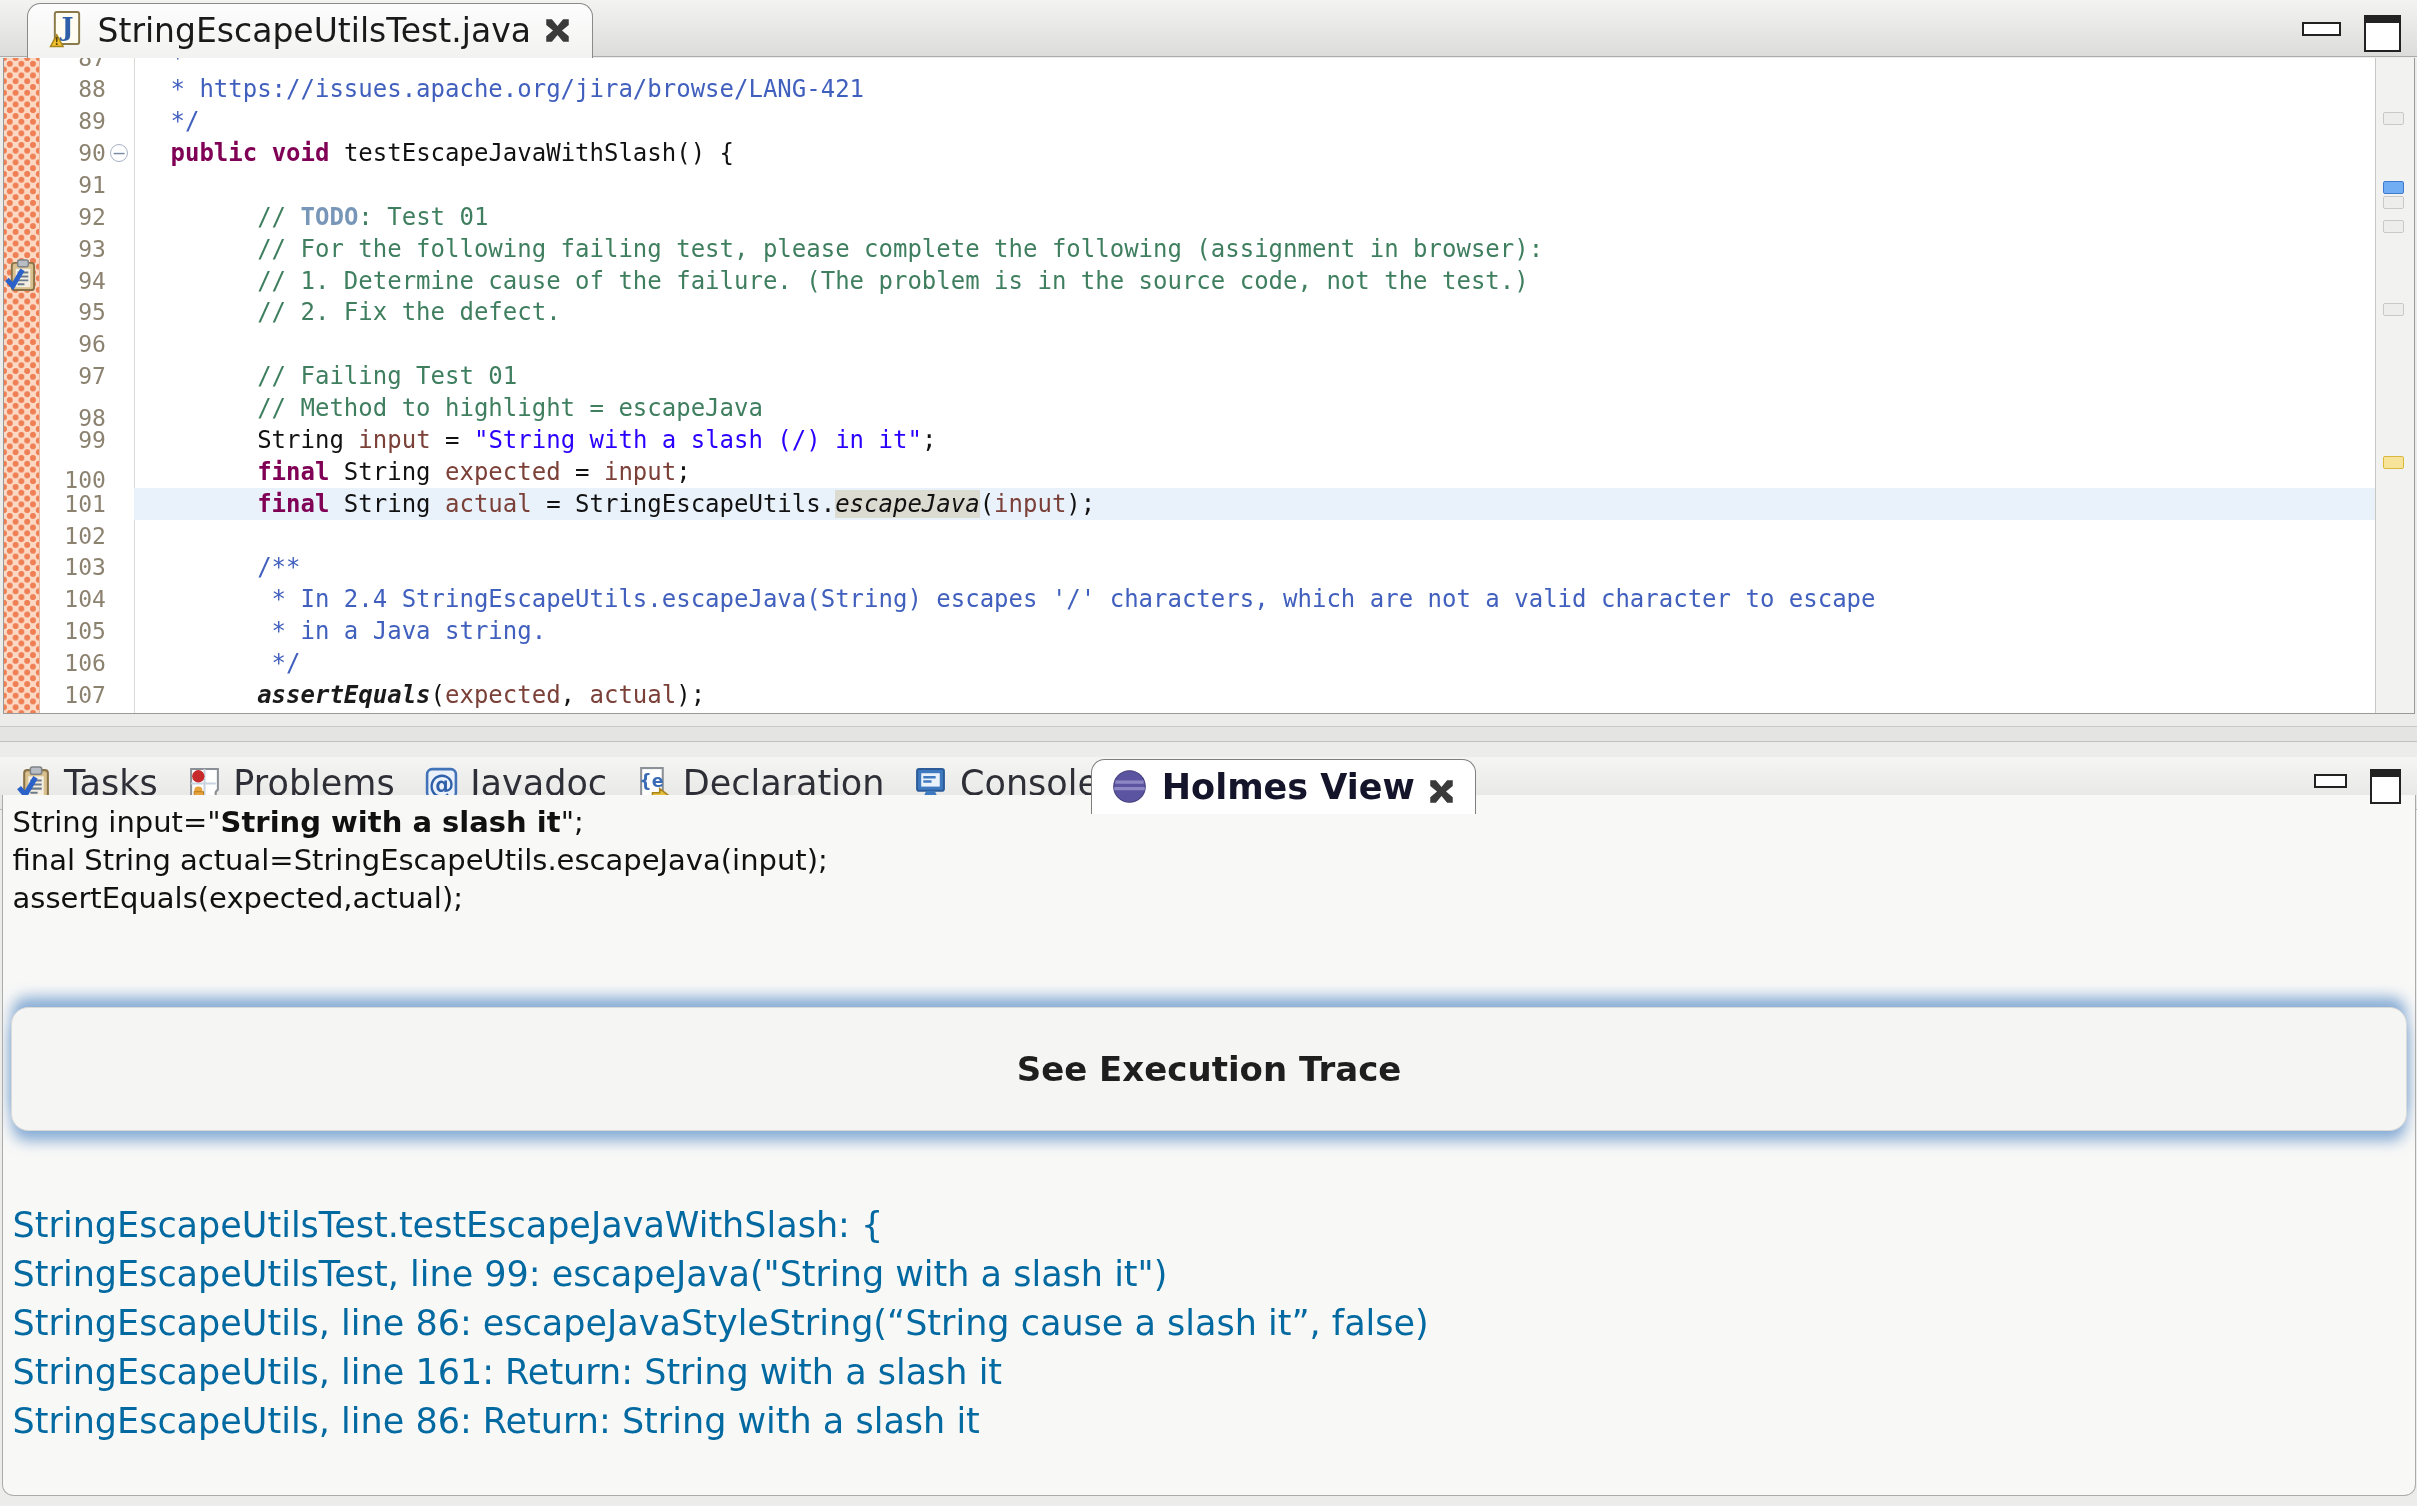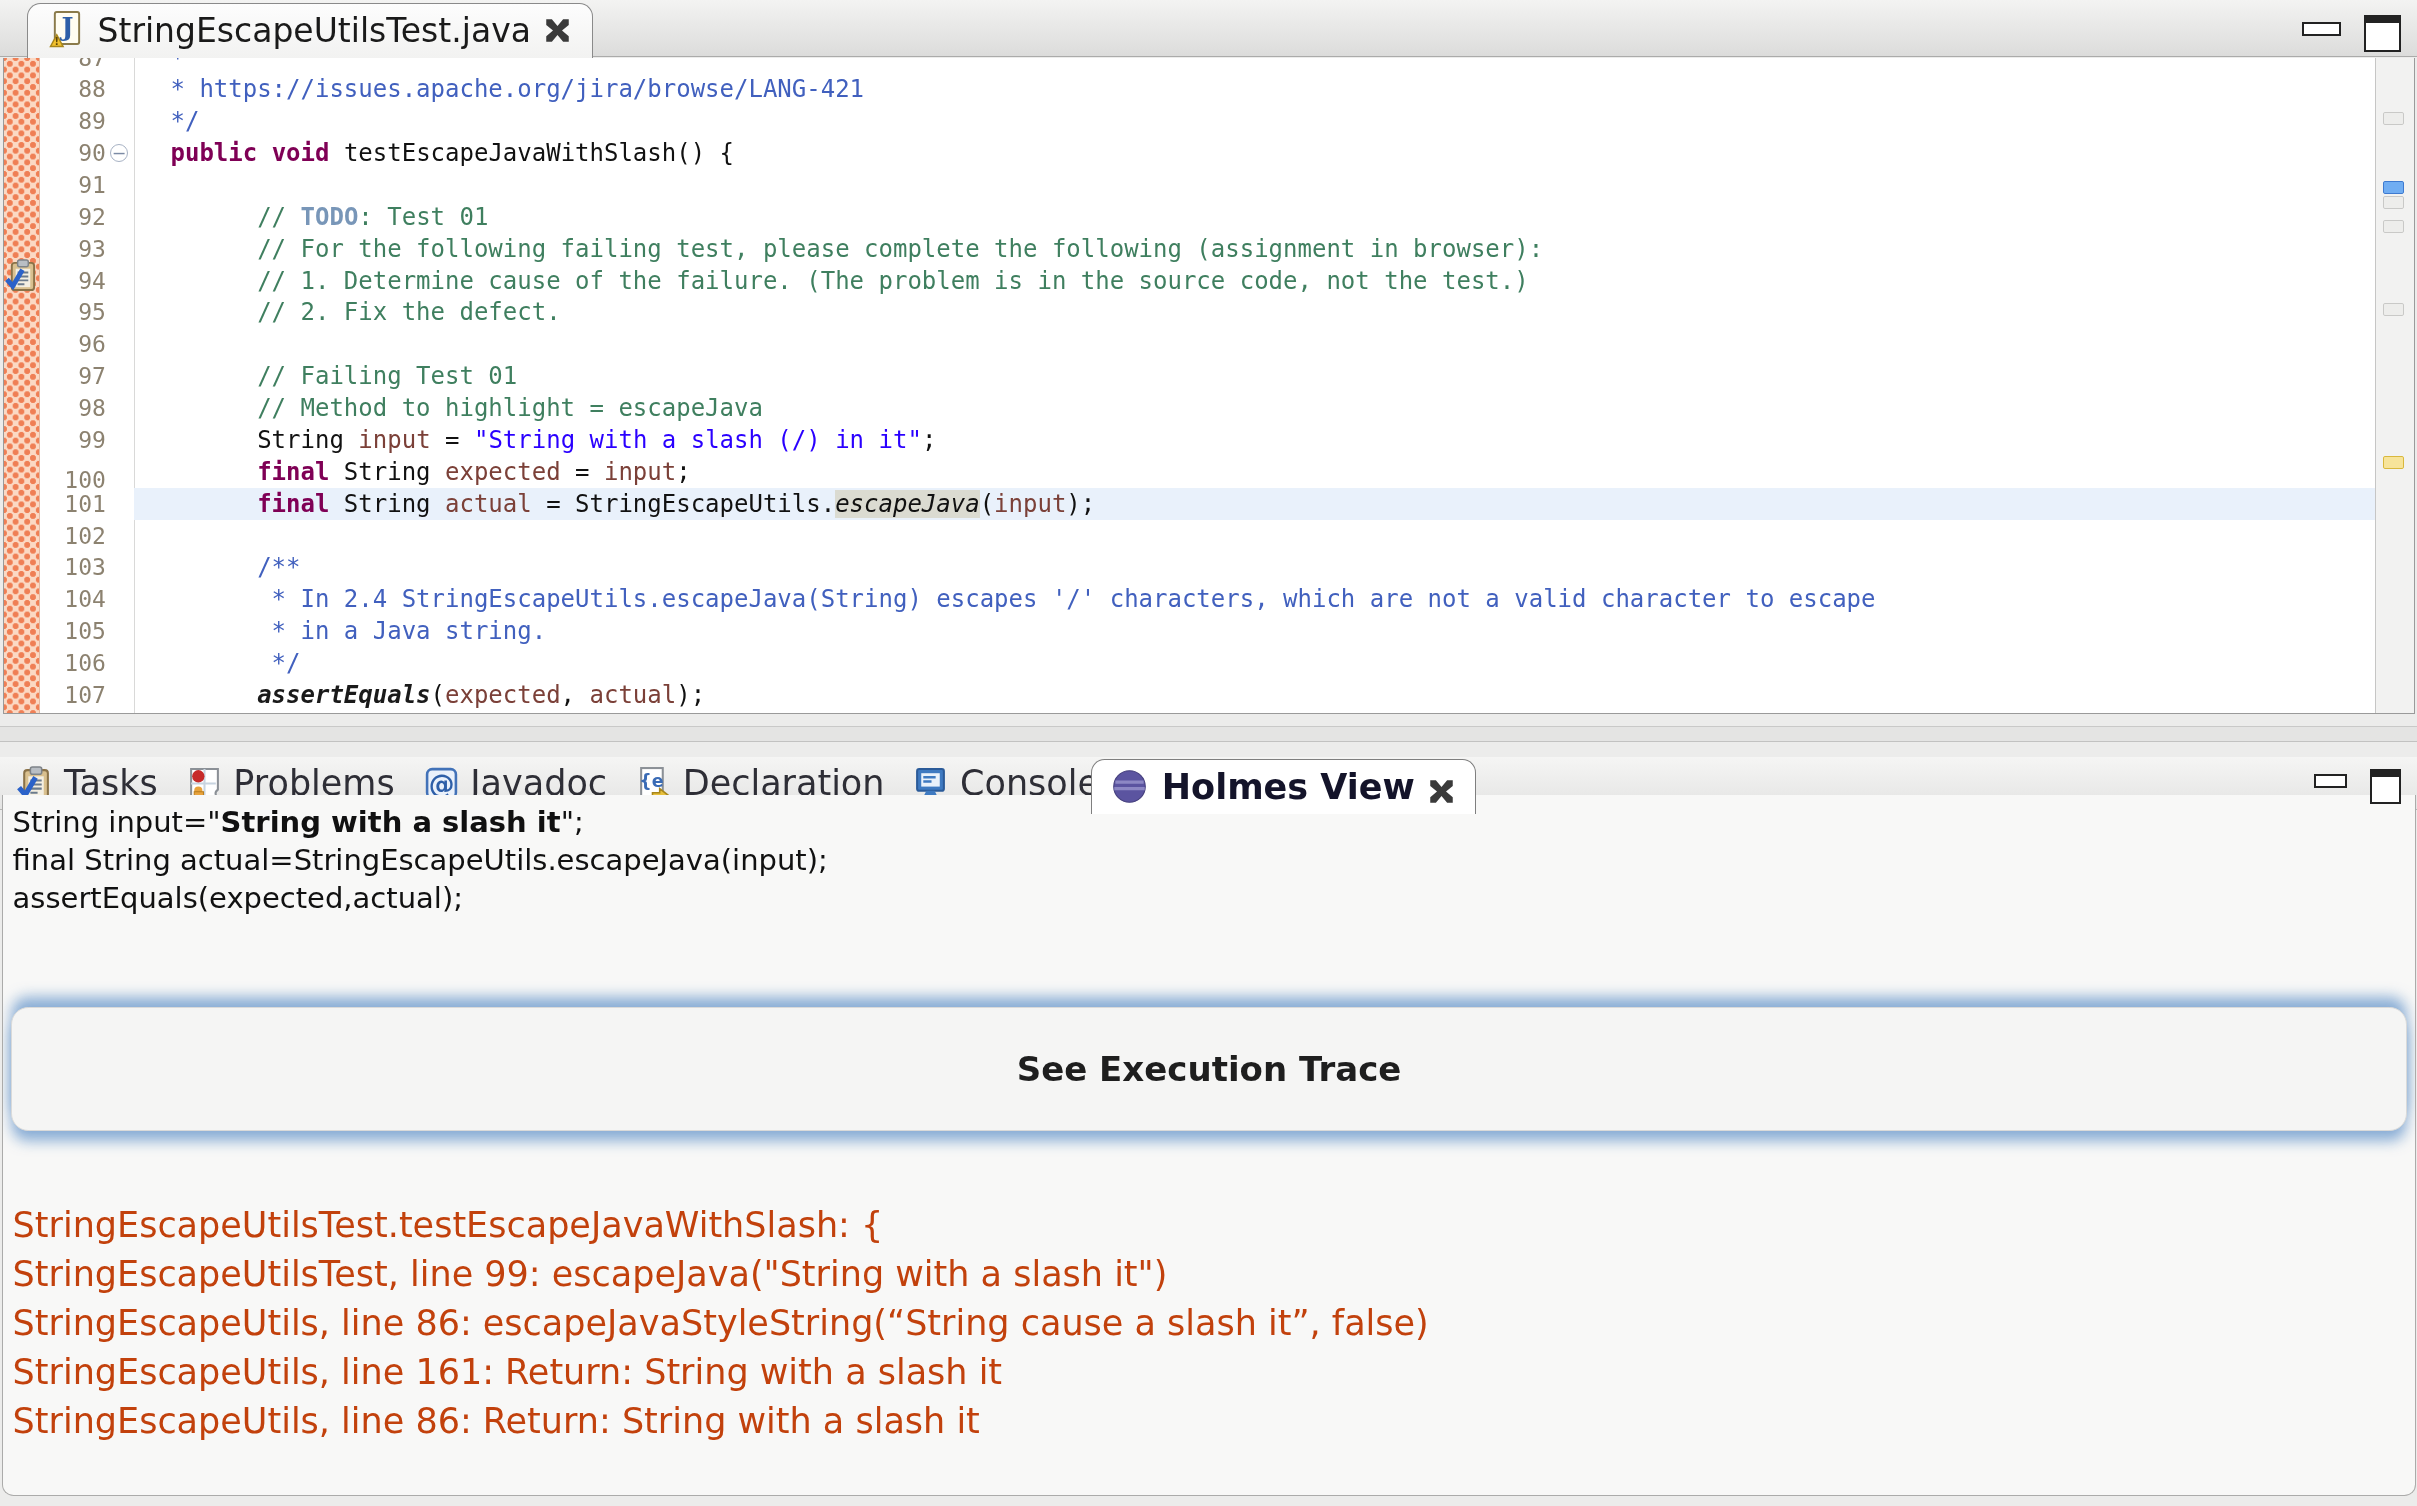--- a/index.html
+++ b/index.html
@@ -66,21 +66,21 @@
   .close-x{width:27px;height:27px;display:inline-block;}
   .holmes{position:absolute;top:54px;left:1.9px;right:1.9px;bottom:9.7px;background:#F8F8F7;
           border:1px solid #ABABAA;border-top:none;border-radius:0 0 11.6px 11.6px;overflow:hidden;}
   .snippet{position:absolute;top:7.7px;left:9.7px;right:9.7px;font-size:29px;line-height:38px;color:#111;}
   .snippet b{font-weight:bold;}
   .trace-btn{position:absolute;top:212px;left:7.7px;right:7.7px;height:124px;
              background:#F5F5F4;border:1px solid #DADAD9;border-radius:17.4px;
              box-shadow:0 -11.6px 13.5px -1.9px rgba(110,155,205,.8),0 11.6px 13.5px -1.9px rgba(110,155,205,.8);
              font-family:"DejaVu Sans","Liberation Sans",sans-serif;
              font-size:34px;font-weight:bold;color:#1E1E1E;cursor:pointer;}
-  .trace{position:absolute;top:406px;left:9.7px;right:9.7px;font-size:35px;line-height:49px;color:#c2410c;}
+  .trace{position:absolute;top:406px;left:9.7px;right:9.7px;font-size:35px;line-height:49px;color:#0369a1;}
 </style>
 </head>
 <body>
 
 <div class="screen">
 
   <div class="editor-part">
     <div class="etabbar">
       <div class="etab">
         <span>
@@ -133,21 +133,21 @@
           </div>
           <div class="gutter-row" style="top: 238px;">
             <span class="gutter-num">95</span>
           </div>
           <div class="gutter-row" style="top: 270px;">
             <span class="gutter-num">96</span>
           </div>
           <div class="gutter-row" style="top: 302px;">
             <span class="gutter-num">97</span>
           </div>
-          <div class="gutter-row" style="top: 334px;">
+          <div class="gutter-row" style="top: 344px;">
             <span class="gutter-num">98</span>
           </div>
           <div class="gutter-row" style="top: 366px;">
             <span class="gutter-num">99</span>
           </div>
           <div class="gutter-row" style="top: 398px; margin-top: 8px;">
             <span class="gutter-num">100</span>
           </div>
           <div class="gutter-row" style="top: 430px;">
             <span class="gutter-num">101</span>

